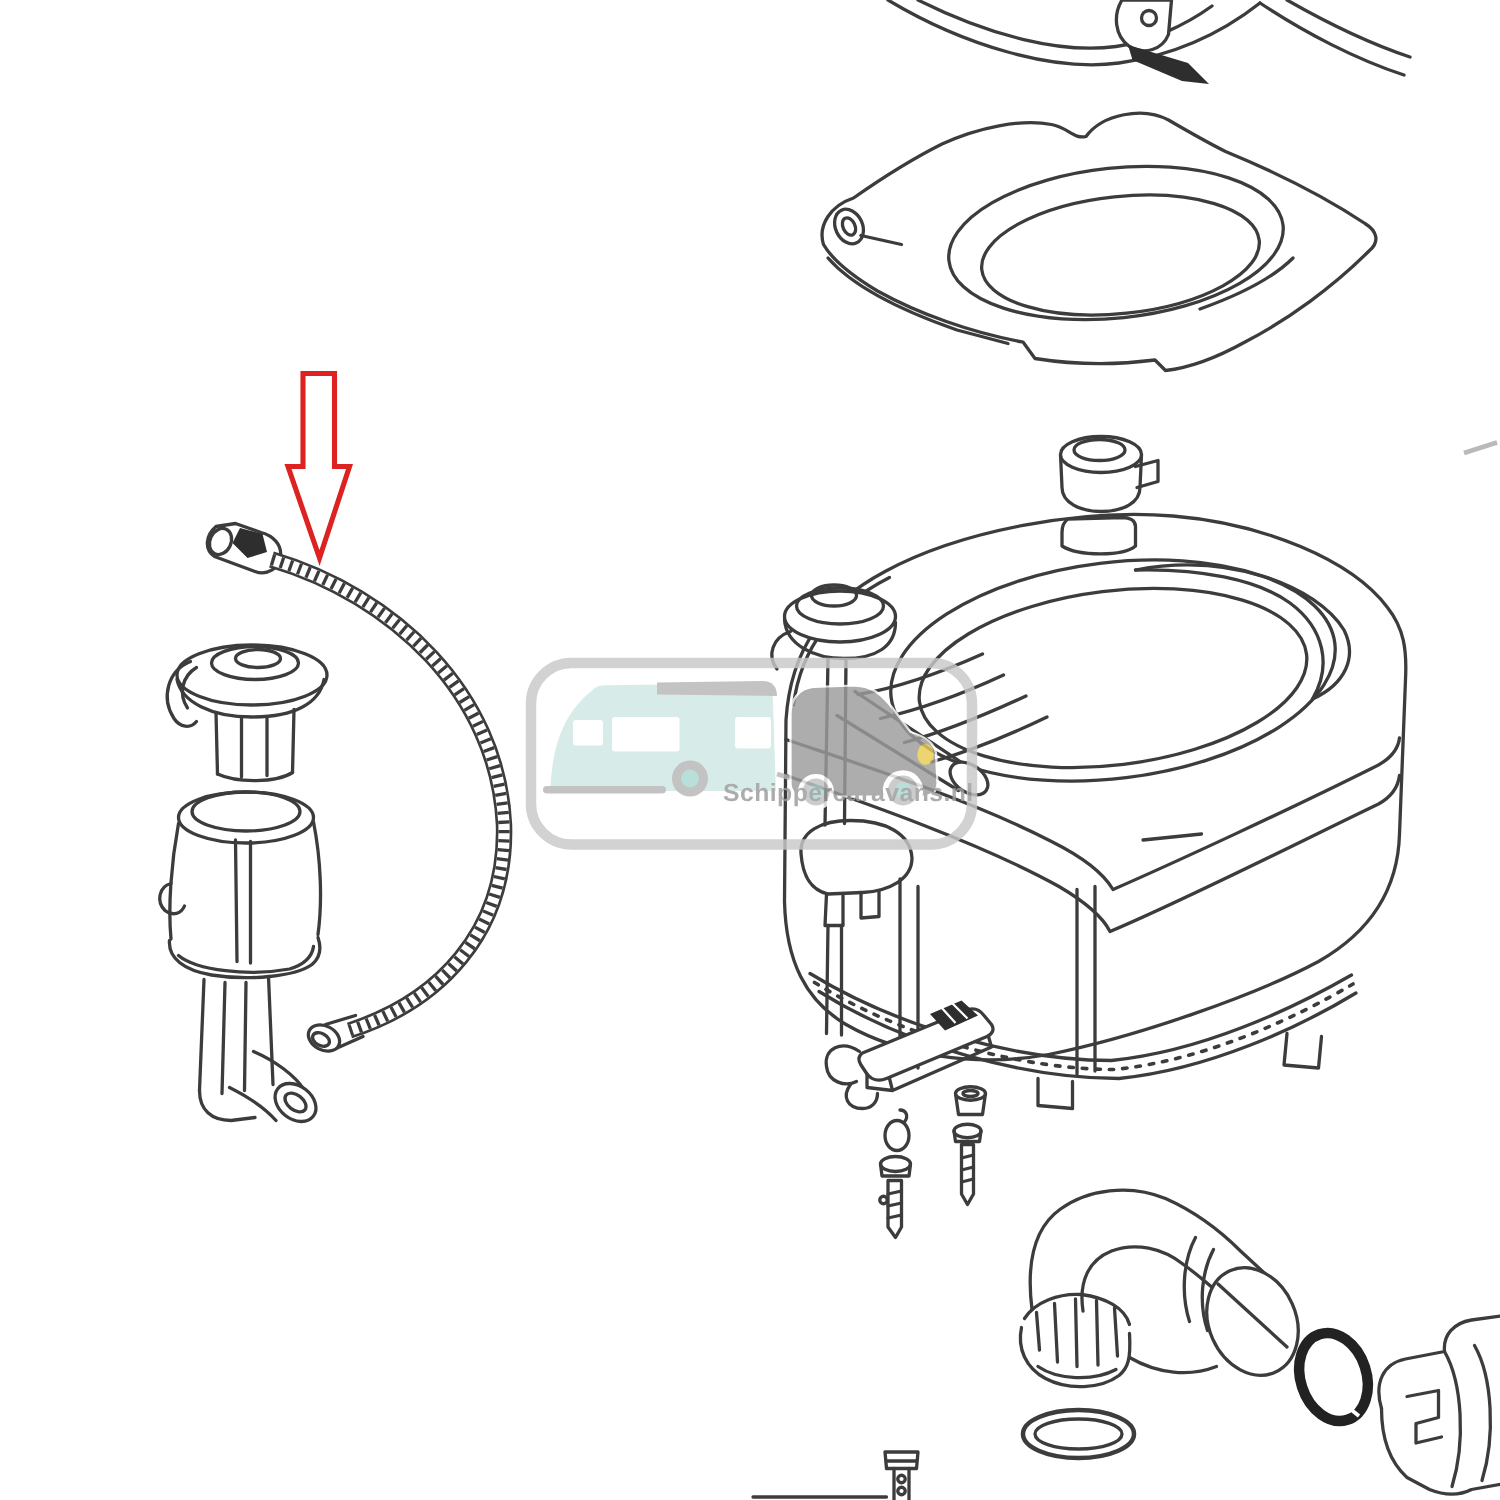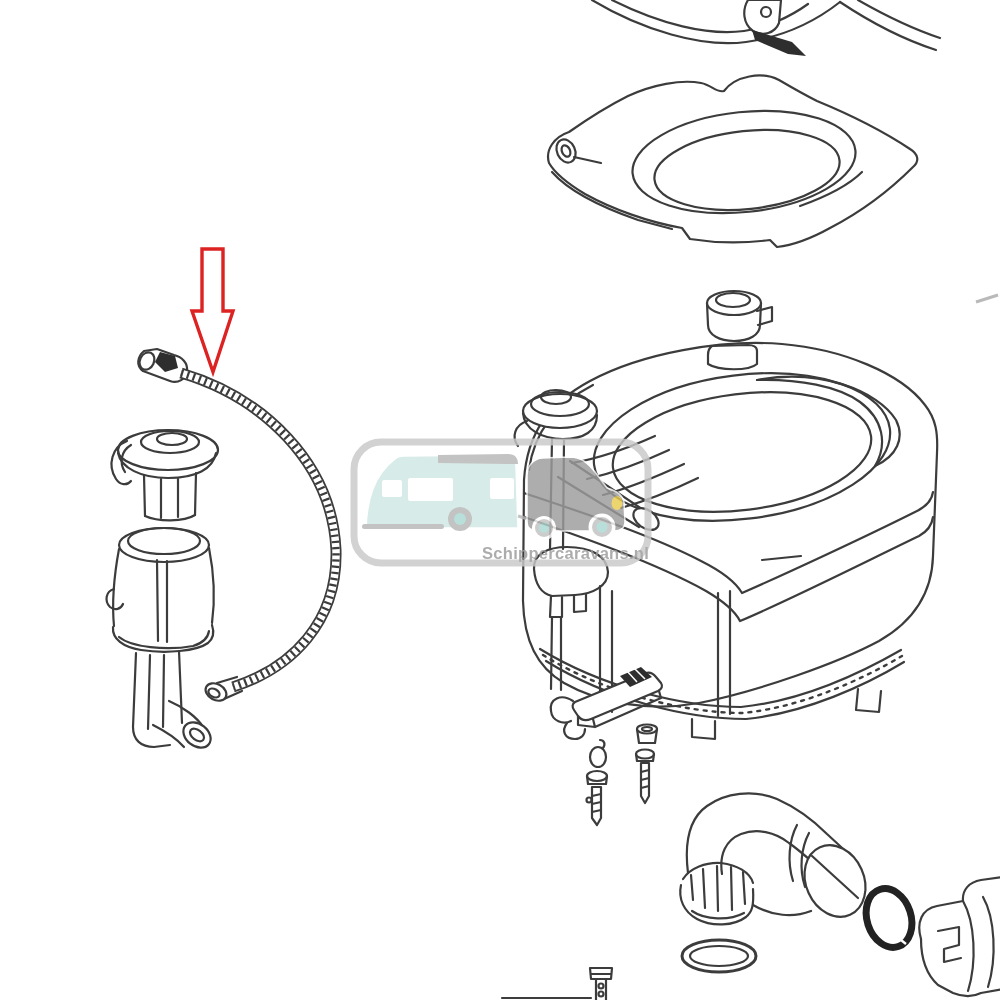--- a/index.html
+++ b/index.html
@@ -4,21 +4,21 @@
 <style>
   html,body{margin:0;padding:0;background:#ffffff;}
   .canvas{position:relative;width:1000px;height:1000px;background:#ffffff;overflow:hidden;
           font-family:"Liberation Sans", sans-serif;}
   .art{position:absolute;left:0;top:0;}
   .ln{fill:none;stroke:#3c3c3c;stroke-width:2.2;stroke-linecap:round;stroke-linejoin:round;}
   .lnf{fill:#ffffff;stroke:#3c3c3c;stroke-width:2.2;stroke-linecap:round;stroke-linejoin:round;}
   .dk{fill:#2e2e2e;stroke:none;}
   .watermark{position:absolute;left:350px;top:438px;width:302px;height:129px;opacity:0.82;
              pointer-events:none;}
-  .wm-text{position:absolute;left:132px;top:106px;font-size:16.5px;font-weight:bold;
+  .wm-text{position:absolute;left:132px;top:82px;font-size:16.5px;font-weight:bold;
            color:#9b9b9b;letter-spacing:0.3px;white-space:nowrap;}
 </style>
 </head>
 <body>
 
 <div class="canvas">
 
 <svg class="art" width="1000" height="1000" viewBox="0 0 1000 1000">
 
   <g>

